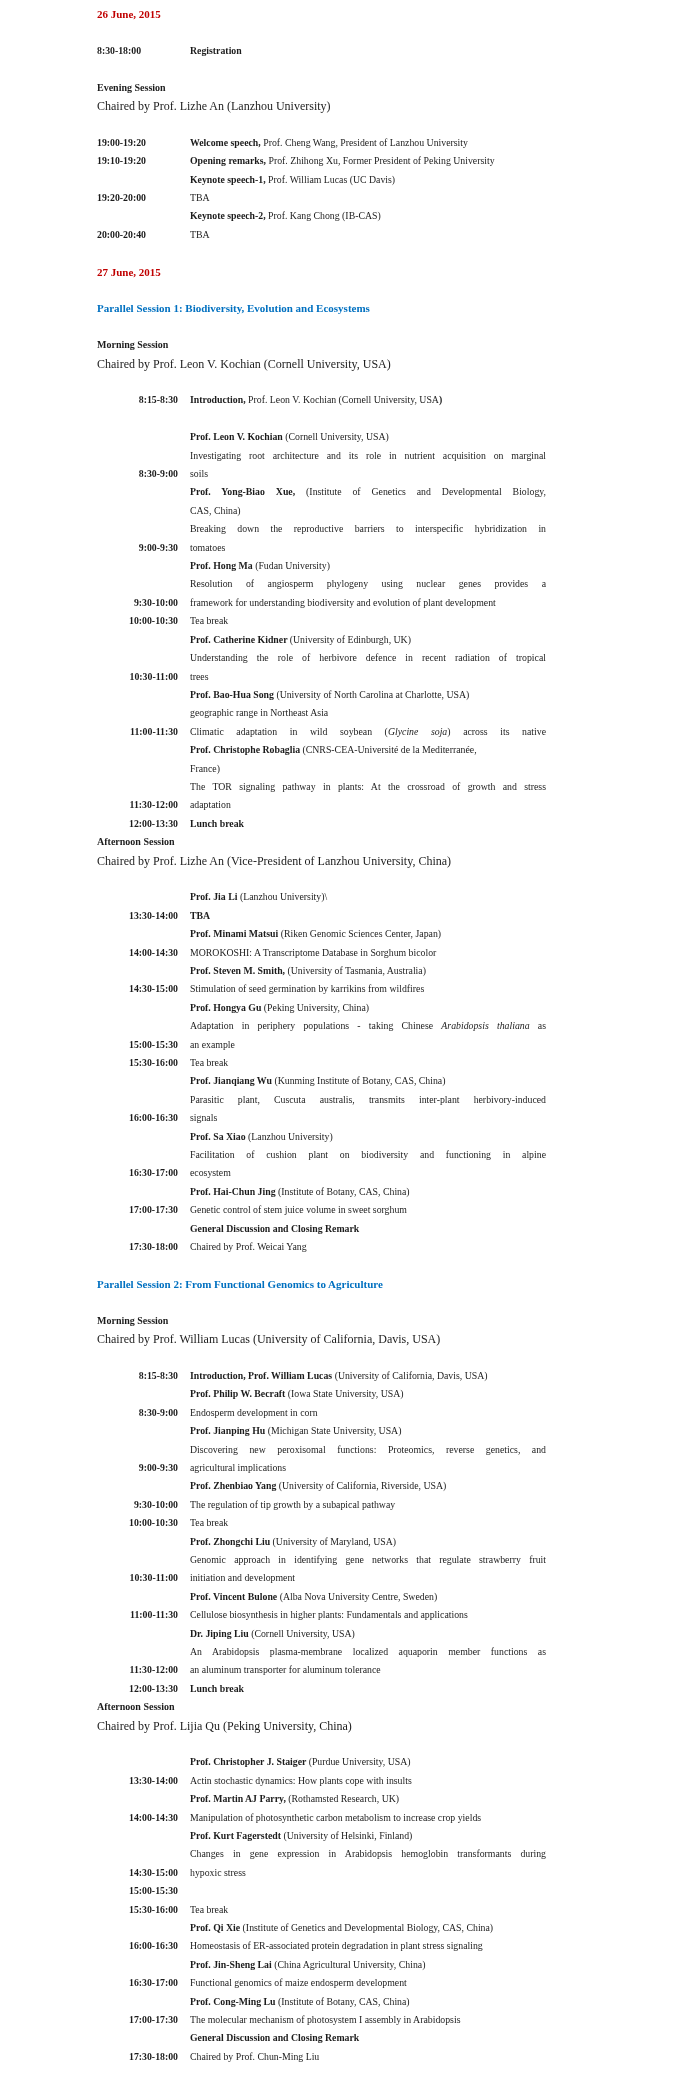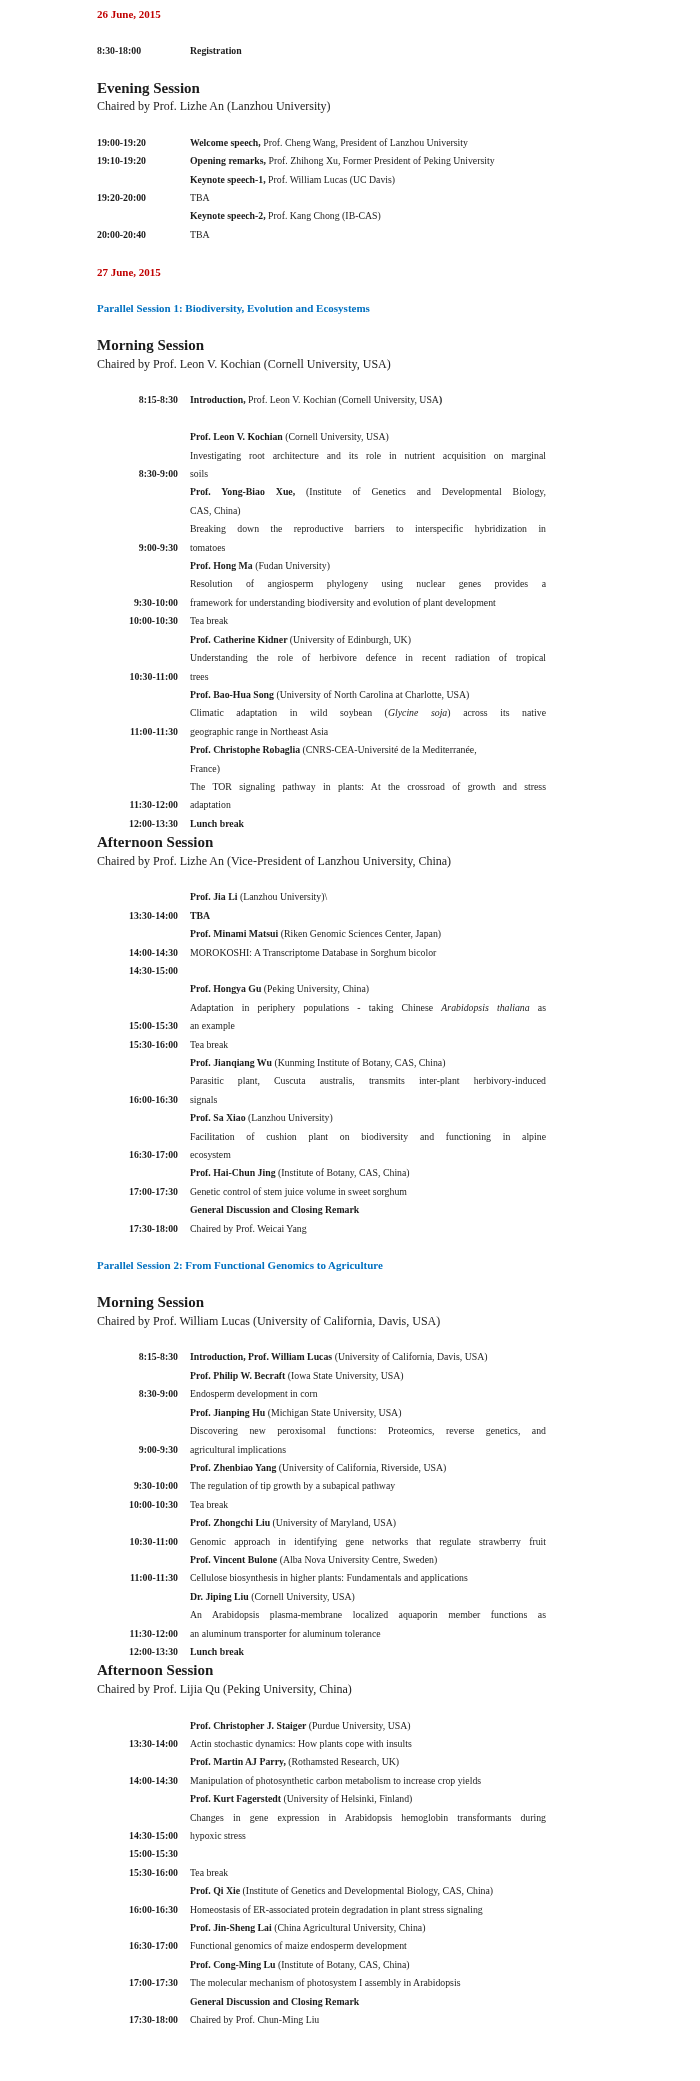--- a/index.html
+++ b/index.html
@@ -7,21 +7,21 @@
     width:700px;height:2081px;overflow:hidden;background:#ffffff;
     font-family:"Liberation Serif","DejaVu Serif",serif;
     color:var(--ink,#1c1c1c);
   }
   #doc{padding:5px 55px 0 97px;}
   .blk{line-height:18.4px;font-size:9.8px;}
   .gap1{margin-top:18.4px;}
   .head{font-weight:bold;font-size:11px;}
   .date{color:var(--red,#C00000);}
   .parallel{color:var(--blue,#0070C0);}
-  .session .st{font-weight:bold;font-size:15px;}
+  .session .st{font-weight:bold;font-size:10px;}
   .session .sc{font-size:12px;}
   .row{display:flex;align-items:flex-end;}
   .time{flex:none;width:81px;font-weight:bold;}
   .time.right{text-align:right;}
   .time.left{text-align:left;}
   .content{flex:none;width:356px;margin-left:12px;}
   .line{max-height:18.5px;overflow:hidden;white-space:nowrap;}
   .line.just{white-space:normal;text-align:justify;text-align-last:justify;}
   .b{font-weight:bold;}
   .i{font-style:italic;}
@@ -115,22 +115,22 @@
       <div class="content">
         <div class="line"><span class="b ">Prof. Catherine Kidner </span><span class="">(University of Edinburgh, UK)</span></div>
         <div class="line just"><span class="">Understanding the role of herbivore defence in recent radiation of tropical</span></div>
         <div class="line"><span class="">trees</span></div>
       </div>
     </div>
     <div class=" blk row">
       <div class="time right">11:00-11:30</div>
       <div class="content">
         <div class="line"><span class="b ">Prof. Bao-Hua Song </span><span class="">(University of North Carolina at Charlotte, USA)</span></div>
+        <div class="line"><span class="">geographic range in Northeast Asia</span></div>
         <div class="line just"><span class="">Climatic adaptation in wild soybean (</span><span class="i">Glycine soja</span><span class="">) across its native</span></div>
-        <div class="line"><span class="">geographic range in Northeast Asia</span></div>
       </div>
     </div>
     <div class=" blk row">
       <div class="time right">11:30-12:00</div>
       <div class="content">
         <div class="line"><span class="b ">Prof. Christophe Robaglia </span><span class="">(CNRS-CEA-Université de la Mediterranée,</span></div>
         <div class="line"><span class="">France)</span></div>
         <div class="line just"><span class="">The TOR signaling pathway in plants: At the crossroad of growth and stress</span></div>
         <div class="line"><span class="">adaptation</span></div>
       </div>
@@ -154,20 +154,24 @@
     </div>
     <div class=" blk row">
       <div class="time right">14:00-14:30</div>
       <div class="content">
         <div class="line"><span class="b ">Prof. Minami Matsui </span><span class="">(Riken Genomic Sciences Center, Japan)</span></div>
         <div class="line"><span class="">MOROKOSHI: A Transcriptome Database in Sorghum bicolor</span></div>
       </div>
     </div>
     <div class=" blk row">
       <div class="time right">14:30-15:00</div>
+      <div class="content">
+        <div class="line"><span class="b ">Prof. Steven M. Smith, </span><span class="">(University of Tasmania, Australia)</span></div>
+        <div class="line"><span class="">Stimulation of seed germination by karrikins from wildfires</span></div>
+      </div>
     </div>
     <div class=" blk row">
       <div class="time right">15:00-15:30</div>
       <div class="content">
         <div class="line"><span class="b ">Prof. Hongya Gu </span><span class="">(Peking University, China)</span></div>
         <div class="line just"><span class="">Adaptation in periphery populations - taking Chinese </span><span class="i">Arabidopsis thaliana</span><span class=""> as</span></div>
         <div class="line"><span class="">an example</span></div>
       </div>
     </div>
     <div class=" blk row">
@@ -243,20 +247,21 @@
       <div class="time right">10:00-10:30</div>
       <div class="content">
         <div class="line"><span class="">Tea break</span></div>
       </div>
     </div>
     <div class=" blk row">
       <div class="time right">10:30-11:00</div>
       <div class="content">
         <div class="line"><span class="b ">Prof. Zhongchi Liu </span><span class="">(University of Maryland, USA)</span></div>
         <div class="line just"><span class="">Genomic approach in identifying gene networks that regulate strawberry fruit</span></div>
+        <div class="line"><span class="">initiation and development</span></div>
       </div>
     </div>
     <div class=" blk row">
       <div class="time right">11:00-11:30</div>
       <div class="content">
         <div class="line"><span class="b ">Prof. Vincent Bulone </span><span class="">(Alba Nova University Centre, Sweden)</span></div>
         <div class="line"><span class="">Cellulose biosynthesis in higher plants: Fundamentals and applications</span></div>
       </div>
     </div>
     <div class=" blk row">

